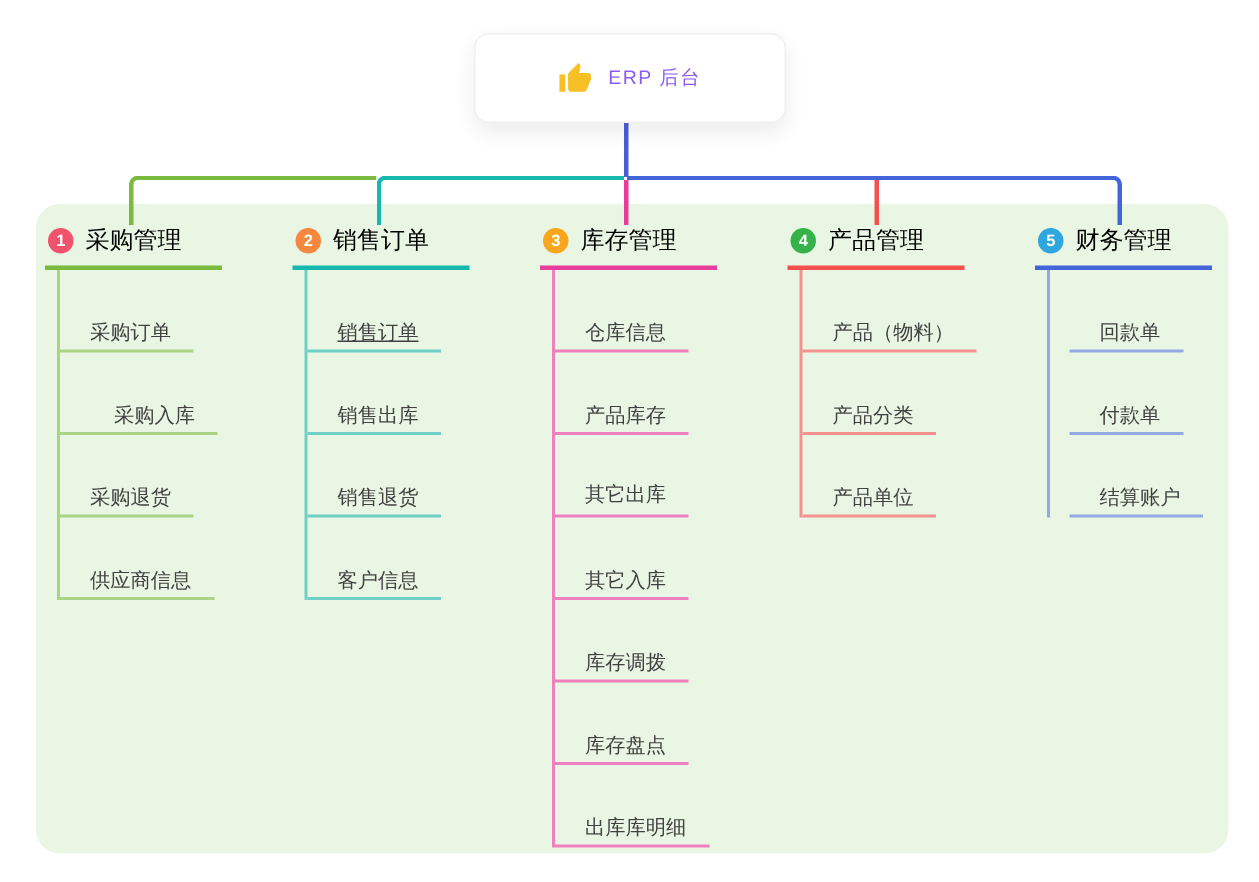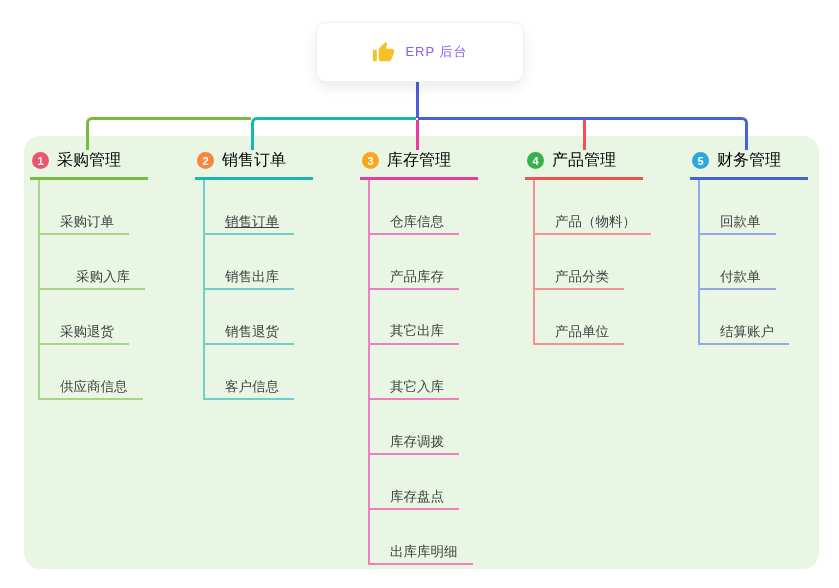--- a/index.html
+++ b/index.html
@@ -98,20 +98,20 @@
           <div class="branch-item" style="border-bottom-color: rgb(247, 145, 143);">产品（物料）</div>
           <div class="branch-item" style="border-bottom-color: rgb(247, 145, 143);">产品分类</div>
           <div class="branch-item" style="border-bottom-color: rgb(247, 145, 143);">产品单位</div>
         </div>
       </div>
       <div class="branch" style="left: 690px;">
         <div class="branch-header" style="border-bottom-color: rgb(68, 100, 217);">
           <span class="badge" style="background: rgb(46, 167, 222);">5</span>
           <span class="branch-label">财务管理</span>
         </div>
-        <div class="branch-items" style="border-left-color: rgb(147, 169, 230);">
+        <div class="branch-items" style="border-left-color: rgb(147, 169, 230); padding-left: 13px;">
           <div class="branch-item" style="border-bottom-color: rgb(147, 169, 230);">回款单</div>
           <div class="branch-item" style="border-bottom-color: rgb(147, 169, 230);">付款单</div>
           <div class="branch-item" style="border-bottom-color: rgb(147, 169, 230);">结算账户</div>
         </div>
       </div>
     </div>
 </div>
 
 </body></html>

